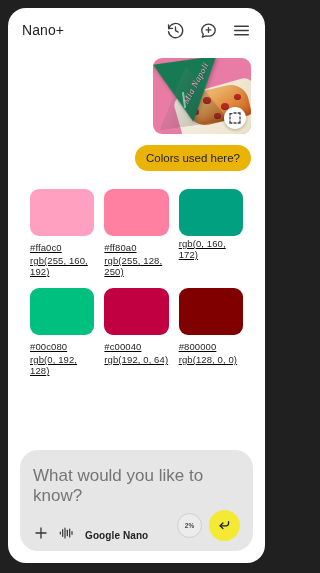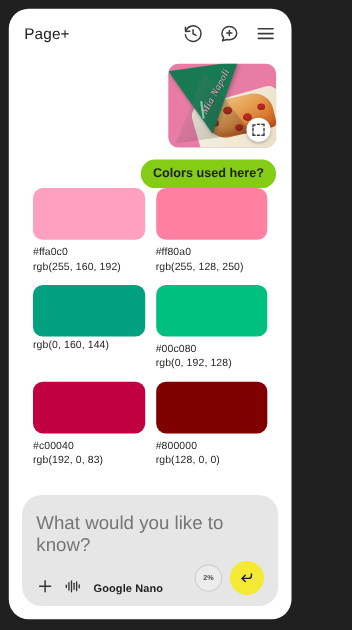--- a/index.html
+++ b/index.html
@@ -112,37 +112,37 @@
     width: 22px; height: 22px; border-radius: 50%;
     background: #ffffff;
     display: flex; align-items: center; justify-content: center;
     box-shadow: 0 1px 3px rgba(0,0,0,.28);
     cursor: pointer;
   }
   .crop-badge svg { display: block; }
 
   .bubble-row { display: flex; justify-content: flex-end; margin-top: 11px; }
   .bubble {
-    background: #84cc16;
+    background: #eab308;
     color: #1f1f1f;
     font-size: 11.5px;
     padding: 7px 11px;
     border-radius: 14px;
     white-space: nowrap;
-    font-weight: bold;
   }
 
   
   .swatch-grid {
-    margin-top: 0;
+    margin-top: 18px;
     display: grid;
-    grid-template-columns: 1fr 1fr;
+    grid-template-columns: 1fr 1fr 1fr;
     column-gap: 10px;
     row-gap: 11px;
     padding: 0 8px;
+    text-decoration: underline;
   }
   .swatch-cell { display: flex; flex-direction: column; }
   .swatch-chip {
     height: 47px;
     border-radius: 9px;
     cursor: pointer;
   }
   .swatch-hex {
     margin-top: 6px;
     font-size: 9.5px; color: #1f1f1f;
@@ -194,21 +194,21 @@
   }
   .send-btn svg { display: block; }
 </style>
 </head>
 <body>
 
 <div class="device">
   <div class="panel">
 
     <div class="header">
-      <div class="app-title">Page+</div>
+      <div class="app-title">Nano+</div>
       <div class="header-actions">
         <span class="hicon">
           <svg viewBox="0 0 24 24" fill="none" stroke="currentColor" stroke-width="1.7" stroke-linecap="round" stroke-linejoin="round">
             <path d="M3.5 9.5 A9 9 0 1 1 3.2 13.4"></path>
             <polyline points="3.2,4.8 3.4,9.7 8.3,9.3"></polyline>
             <polyline points="12,7.6 12,12.2 15.4,14"></polyline>
           </svg>
         </span>
         <span class="hicon">
           <svg viewBox="0 0 24 24" fill="none" stroke="currentColor" stroke-width="1.7" stroke-linecap="round" stroke-linejoin="round">
@@ -271,33 +271,33 @@
         </div>
 
         <div class="swatch-cell">
           <div class="swatch-chip" style="background:#ff80a0"></div>
           <div class="swatch-hex">#ff80a0</div>
           <div class="swatch-rgb">rgb(255, 128, 250)</div>
         </div>
 
         <div class="swatch-cell">
           <div class="swatch-chip" style="background:#00a080"></div>
-          <div class="swatch-rgb">rgb(0, 160, 144)</div>
+          <div class="swatch-rgb">rgb(0, 160, 172)</div>
         </div>
 
         <div class="swatch-cell">
           <div class="swatch-chip" style="background:#00c080"></div>
           <div class="swatch-hex">#00c080</div>
           <div class="swatch-rgb">rgb(0, 192, 128)</div>
         </div>
 
         <div class="swatch-cell">
           <div class="swatch-chip" style="background:#c00040"></div>
           <div class="swatch-hex">#c00040</div>
-          <div class="swatch-rgb">rgb(192, 0, 83)</div>
+          <div class="swatch-rgb">rgb(192, 0, 64)</div>
         </div>
 
         <div class="swatch-cell">
           <div class="swatch-chip" style="background:#800000"></div>
           <div class="swatch-hex">#800000</div>
           <div class="swatch-rgb">rgb(128, 0, 0)</div>
         </div>
 
       </div>
     </div>

